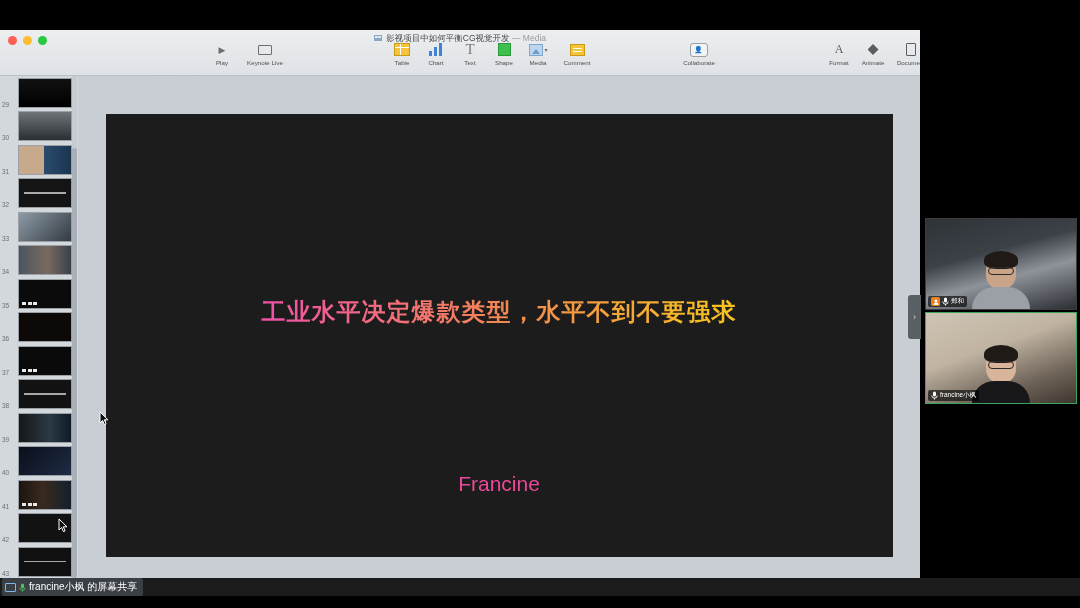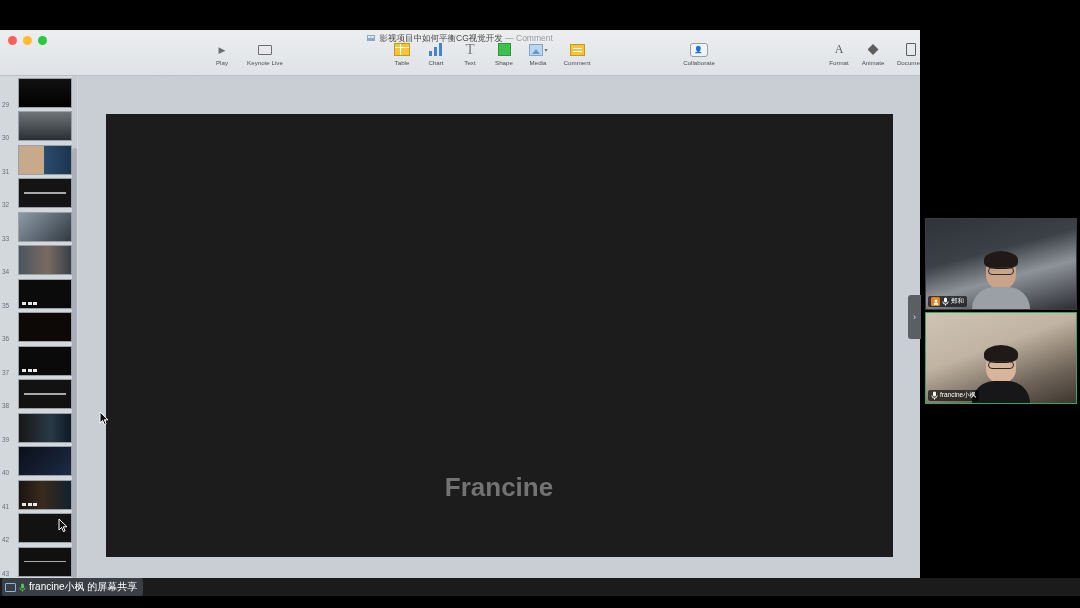--- a/index.html
+++ b/index.html
@@ -161,21 +161,21 @@
     font-family: "Liberation Sans", "DejaVu Sans", sans-serif;
     font-size: 24px; font-weight: 700; letter-spacing: 1px;
     background: linear-gradient(90deg, #e83cc0 0%, #ef55a2 22%, #f58a4e 52%, #f6c021 78%, #f7d21a 100%);
     -webkit-background-clip: text; background-clip: text;
     -webkit-text-fill-color: transparent; color: transparent;
   }
   .slide-line.l1 { top: 182px; }
   .slide-line.l2 { top: 234px; }
   .slide-author {
     position: absolute; left: 0; right: 0; top: 358px; text-align: center;
-    font-size: 26px; color: #737373; font-weight: 700;
+    font-size: 21px; color: #ec4899; font-weight: 400;
   }
 
   
   .cursor {
     position: absolute; left: 99px; top: 381px; width: 11px; height: 15px;
     pointer-events: none; z-index: 30;
   }
   .cursor2 { position:absolute; left:58px; top:488px; width:11px; height:15px; z-index:30; }
 
   
@@ -243,21 +243,21 @@
           <span class="tl g"></span>
         </div>
 
         <div class="doc-title">
           <svg class="doc-icon" viewBox="0 0 8 8">
               <rect x="0" y="1" width="8" height="6" fill="#8aa8c8"></rect>
               <rect x="1" y="2.2" width="2.6" height="1.6" fill="#fff"></rect>
               <rect x="4.2" y="2.2" width="2.6" height="1.6" fill="#fff"></rect>
             </svg>
           <span>影视项目中如何平衡CG视觉开发</span>
-          <span class="edited">— Comment</span>
+          <span class="edited">— Media</span>
         </div>
 
         <div class="tb-group tb-left">
           <div class="tb-item">
             <span class="tb-ic">
                 <span class="ic-play">▶</span>
               </span>
             <span class="tb-lab">Play</span>
           </div>
           <div class="tb-item" style="width:52px">
@@ -450,20 +450,21 @@
               <div class="thumb" style="background: rgb(14, 14, 14);">
                 <div style="position:absolute;left:6px;right:6px;top:9px;height:2px;background:linear-gradient(90deg,#e83cc0,#f7d21a)"></div>
               </div>
             </div>
             <div class="sb-scroll"></div>
             <div class="sb-thumb"></div>
           </div>
 
         <div class="kn-canvas">
           <div class="slide">
+            <div class="slide-line l1">工业水平决定爆款类型，水平不到不要强求</div>
             <div class="slide-author">Francine</div>
           </div>
         </div>
       </div>
     </div>
 
     <svg class="cursor" viewBox="0 0 11 15">
       <path d="M1,1 L1,12 L3.6,9.4 L5.4,13.6 L7.1,12.9 L5.3,8.8 L9,8.8 Z" fill="#111" stroke="#fff" stroke-width="1"></path>
     </svg>
     <svg class="cursor2" viewBox="0 0 11 15">

